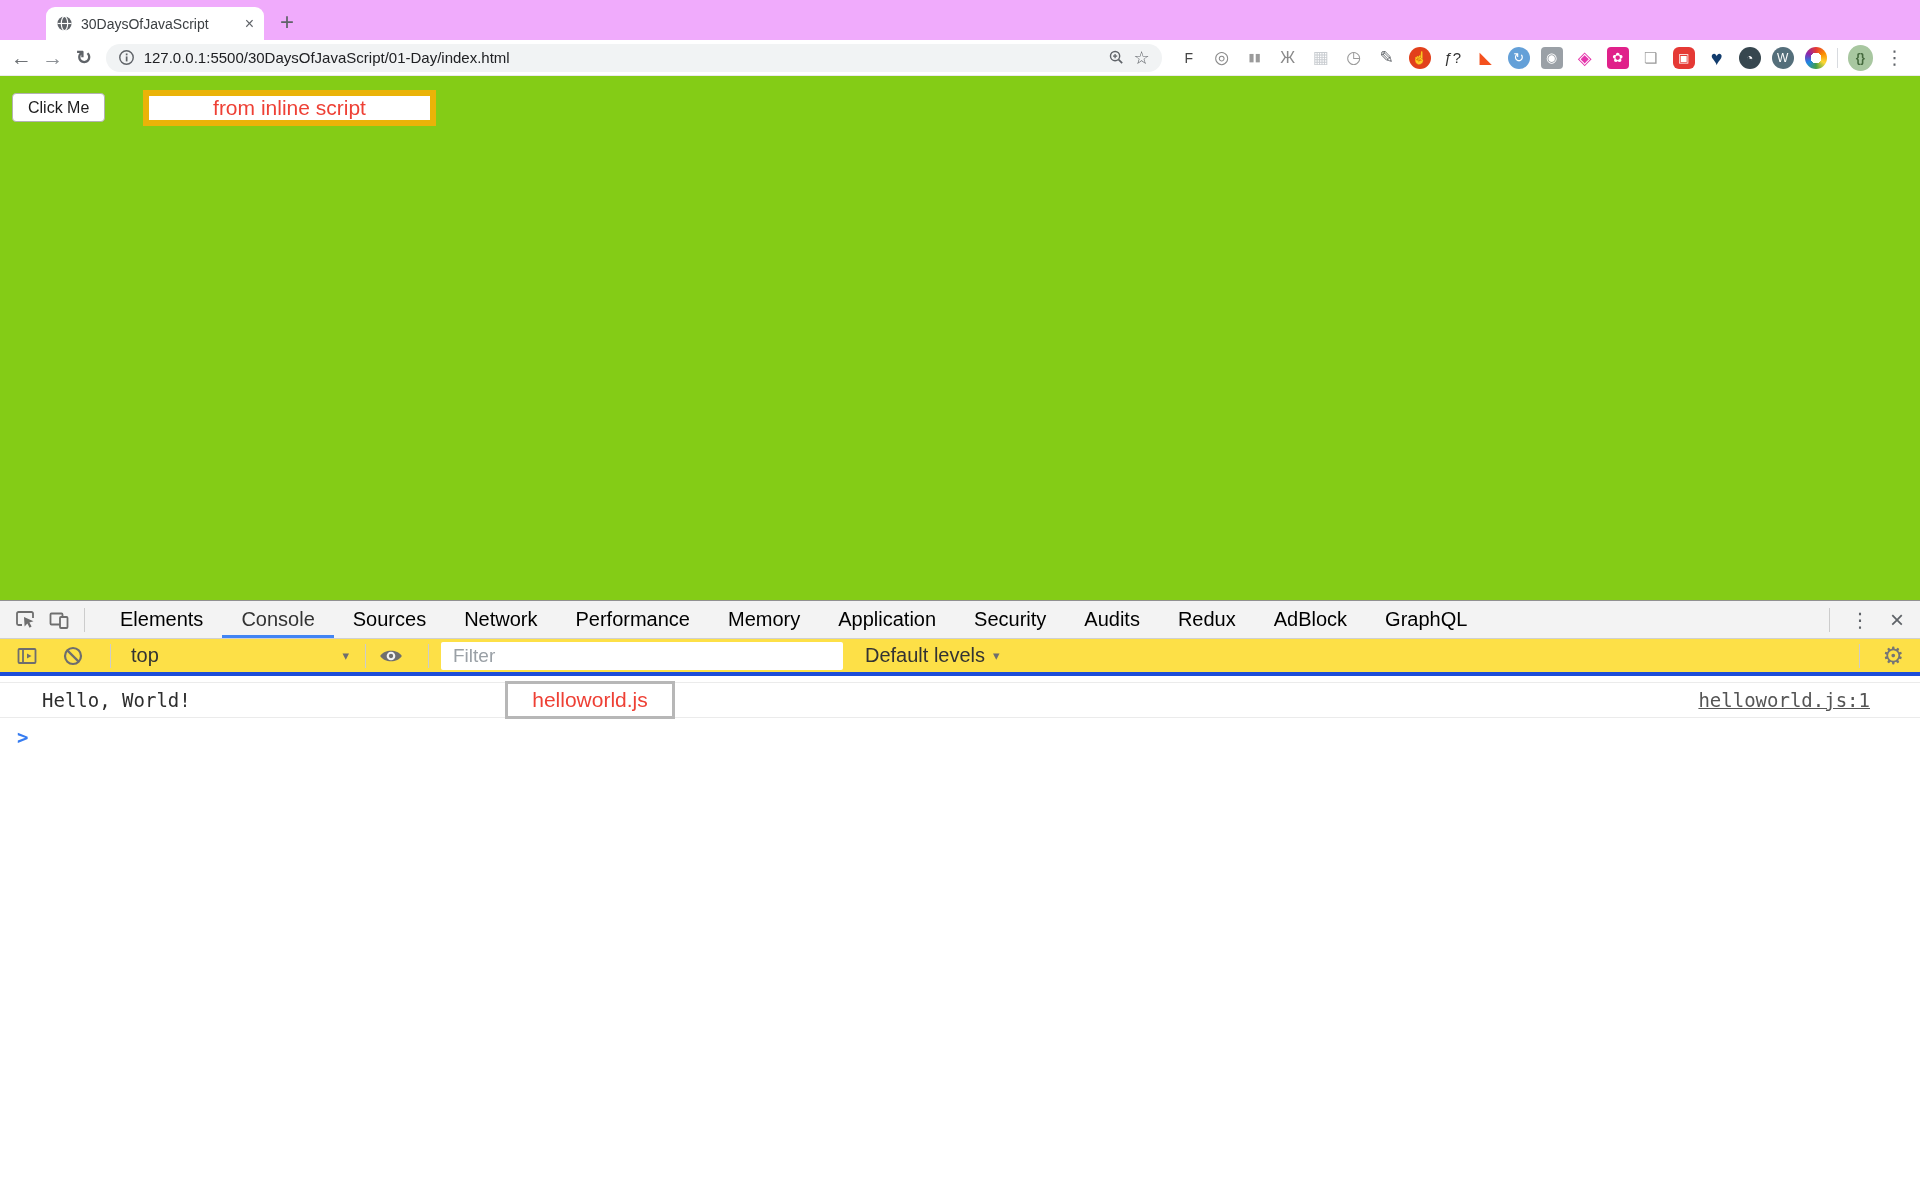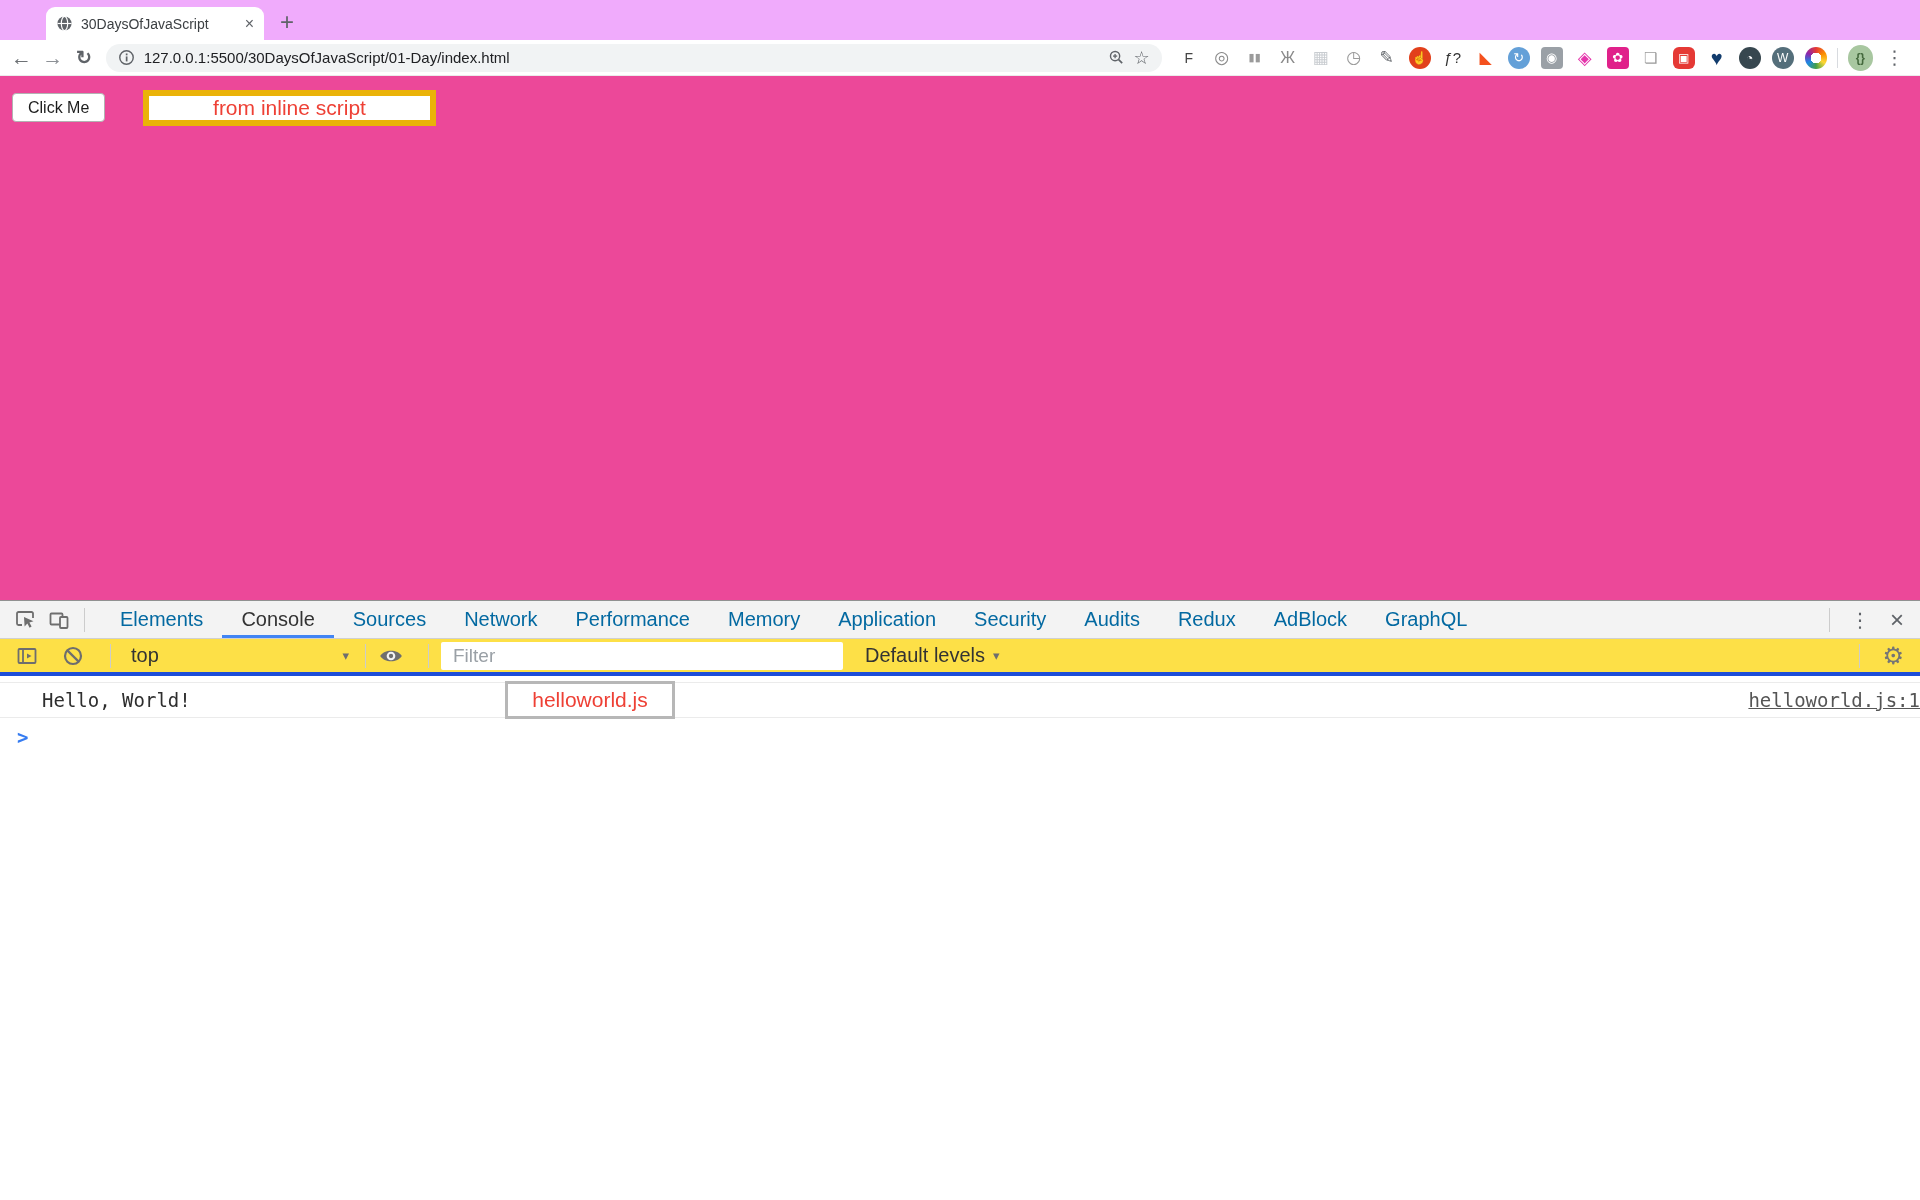--- a/index.html
+++ b/index.html
@@ -25,51 +25,51 @@
   .url-text { font-size:15px; color:#202124; flex:1; white-space:nowrap; overflow:hidden; }
   .urlbar svg { flex:0 0 auto; }
   .star { font-size:18px; color:#5f6368; line-height:1; }
   .extensions { display:flex; align-items:center; gap:11px; margin-left:16px; }
   .ext { width:22px; height:22px; display:inline-flex; align-items:center; justify-content:center; font-size:14px; line-height:1; flex:0 0 auto; }
   .tb-divider { width:1px; height:20px; background:#d8dbdf; margin:0 10px; }
   .avatar { width:26px; height:26px; border-radius:50%; background:#a8c7a0; color:#43683c; font-weight:bold; font-size:12px; display:flex; align-items:center; justify-content:center; }
   .browser-menu { font-size:19px; color:#5f6368; margin:0 10px 0 12px; }
 
   
-  .page { position:relative; height:524px; background:#ec4899; }
+  .page { position:relative; height:524px; background:#84cc16; }
   .click-btn { position:absolute; left:12px; top:17px; height:29px; padding:0 15px; background:#fff; border:1.5px solid #b2b2b2; border-radius:4px; font-size:16px; color:#1c1c1c; font-family:"Liberation Sans",sans-serif; }
   .inline-box { position:absolute; left:143px; top:14px; width:293px; height:36px; border:6px solid #eab308; background:#fff; display:flex; align-items:center; justify-content:center; font-size:21px; }
 
   
   .devtools { position:absolute; left:0; top:600px; width:1920px; height:600px; background:#fff; border-top:1px solid #919191; }
   .dt-tabbar { height:38px; background:#f3f3f3; border-bottom:1px solid #d0d0d0; display:flex; align-items:center; }
   .dt-iconbtn { width:34px; height:34px; display:flex; align-items:center; justify-content:center; }
   .dt-vdiv { width:1px; height:24px; background:#cccccc; margin:0 8px; }
   .dt-tabs { display:flex; height:100%; align-items:stretch; margin-left:8px; }
-  .dt-tab { padding:0 19px; display:flex; align-items:center; font-size:20px; color:#0369a1; position:relative; white-space:nowrap; }
+  .dt-tab { padding:0 19px; display:flex; align-items:center; font-size:20px; color:#000000; position:relative; white-space:nowrap; }
   .dt-tab.active { color:#333; }
   .dt-tab.active::after { content:""; position:absolute; left:0; right:0; bottom:0; height:3px; background:#4285f4; }
   .dt-tabbar-right { margin-left:auto; display:flex; align-items:center; gap:20px; padding-right:16px; }
   .dt-dots { font-size:20px; color:#5f6368; }
   .dt-close { font-size:24px; color:#5f6368; line-height:1; }
 
   .dt-toolbar { height:37px; background:#fde047; border-bottom:4px solid #1d4ed8; display:flex; align-items:center; padding:0 10px; }
   .dt-toolbar .dt-iconbtn { margin-right:12px; }
   .ctx-select { width:238px; display:flex; align-items:center; justify-content:space-between; font-size:20px; color:#333; padding:0 8px 0 12px; }
   .caret { font-size:13px; color:#6e6e6e; }
   .filter-input { width:402px; height:28px; background:#fff; border:none; outline:none; border-radius:2px; font-size:19px; color:#333; padding:0 12px; font-family:"Liberation Sans",sans-serif; margin-left:4px; }
   .filter-input::placeholder { color:#9aa0a6; }
   .levels { display:flex; align-items:center; gap:8px; font-size:20px; color:#333; margin-left:22px; }
   .dt-toolbar-right { margin-left:auto; display:flex; align-items:center; }
   .gear { font-size:24px; color:#757575; margin-left:14px; margin-right:6px; line-height:1; }
 
   .dt-messages { margin-top:6px; font-family:"DejaVu Sans Mono","Liberation Mono",monospace; }
   .console-row { height:36px; border-bottom:1px solid #ebebeb; display:flex; align-items:center; padding-left:42px; font-size:19px; color:#2e2e2e; position:relative; }
   .console-row:first-child { border-top:1px solid #ebebeb; }
-  .msg-source { margin-left:auto; font-size:19px; color:#555; text-decoration:underline; font-family:inherit; }
+  .msg-source { margin-left:auto; margin-right:50px; font-size:19px; color:#555; text-decoration:underline; font-family:inherit; }
   .annotation { position:absolute; left:505px; top:-2px; height:38px; padding:0 18px; min-width:170px; border:3px solid #b7b7b7; background:#fff; font-family:"Liberation Sans",sans-serif; font-size:21px; display:flex; align-items:center; justify-content:center; z-index:2; }
   .prompt-row { height:38px; display:flex; align-items:center; padding-left:17px; }
   .prompt-chevron { font-family:"DejaVu Sans Mono","Liberation Mono",monospace; font-size:19px; font-weight:bold; }
 </style>
 </head>
 <body>
 
 <div class="screen">
 
   <div class="tabstrip">

